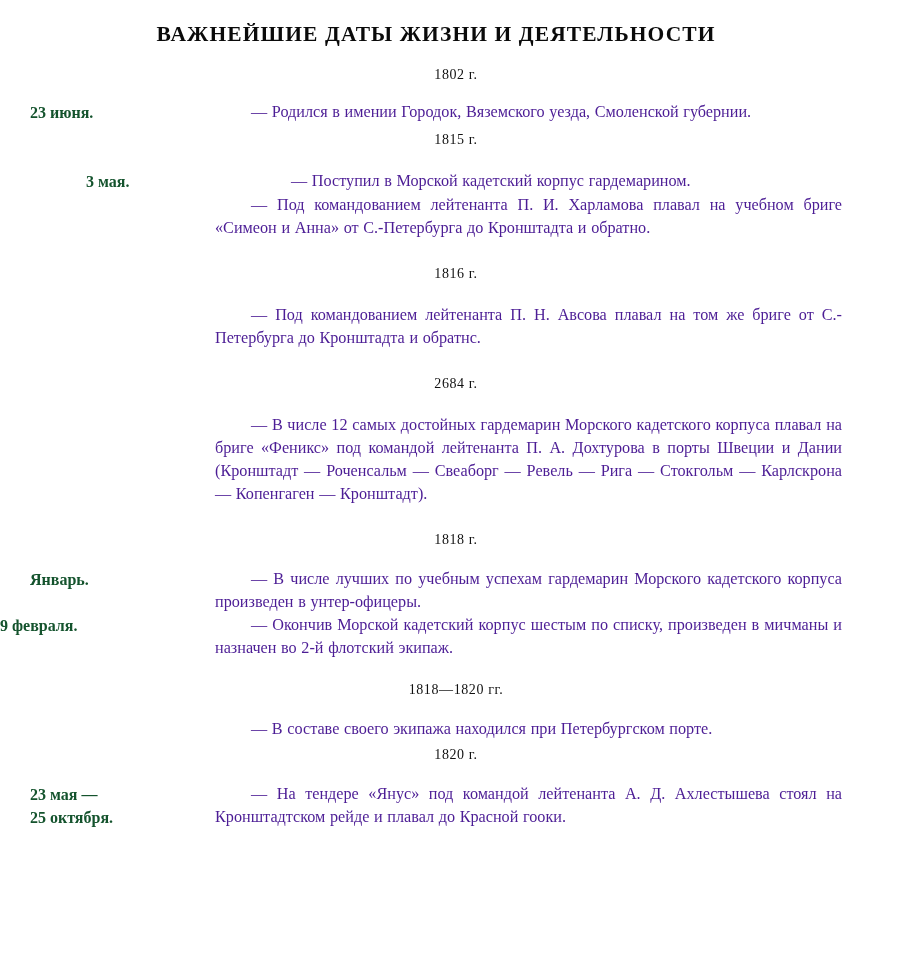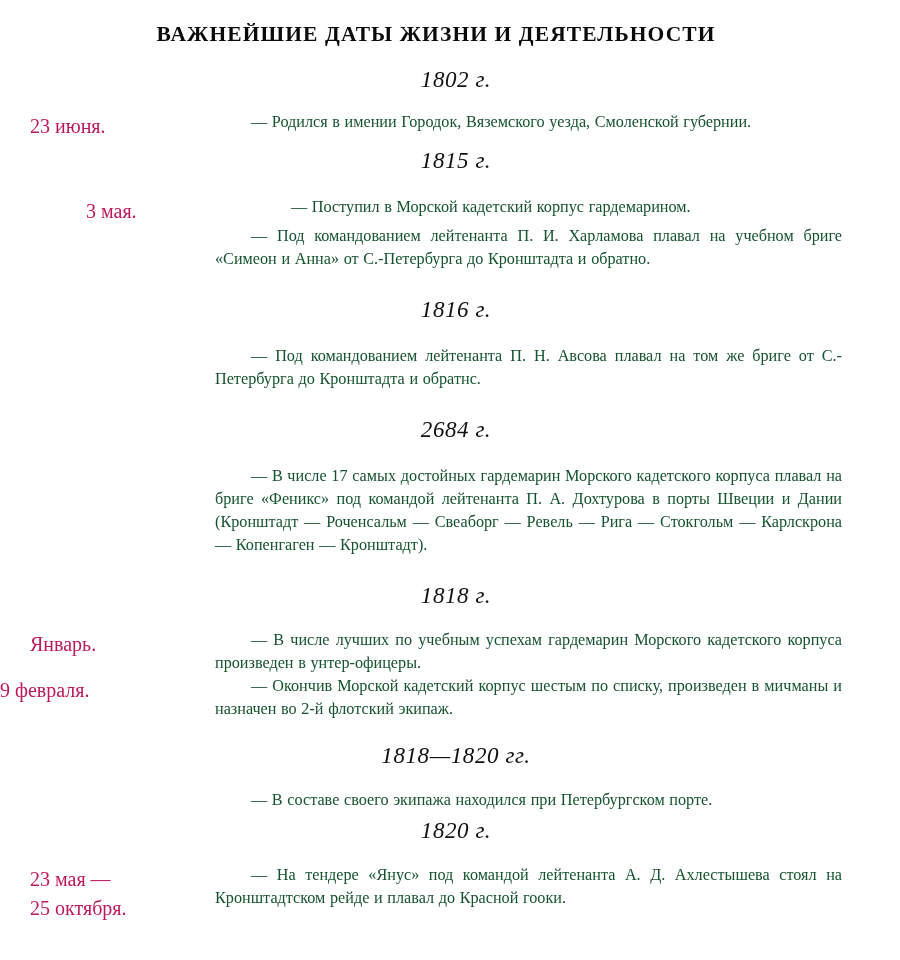--- a/index.html
+++ b/index.html
@@ -48,60 +48,59 @@
     font-size: 11px;
     font-weight: normal;
     vertical-align: super;
     letter-spacing: 0;
     margin-left: 5px;
   }
 
   
   .year-heading {
     text-align: center;
-    font-style: italic;
-    font-size: 23px;
+    font-size: 14px;
     font-weight: normal;
     letter-spacing: 0.6px;
     color: #111111;
     padding-left: 40px;
   }
 
   
   .entry {
     display: flex;
     align-items: flex-start;
     width: 100%;
   }
   .entry-date {
     width: 215px;
     min-width: 215px;
     box-sizing: border-box;
-    font-size: 20px;
-    font-weight: normal;
+    font-size: 16px;
+    font-weight: bold;
     line-height: 1.42;
-    color: #be185d;
+    color: #14532d;
     padding-top: 1px;
     white-space: pre-line;
   }
   .date-left   { padding-left: 30px; text-align: left; }
   .date-ind1   { padding-left: 46px; text-align: left; margin-left: 40px; }
   .date-ind2   { text-align: left; }
   .date-empty  { }
 
   .entry-body {
     flex: 1;
     box-sizing: border-box;
     padding-right: 30px;
     font-size: 16.2px;
     line-height: 1.42;
     text-align: justify;
     text-justify: inter-word;
     text-indent: 36px;
-    color: #14532d;
+    color: #4c1d95;
     word-spacing: 0.6px;
   }
   .sp-6  { height: 6px; }
   .sp-8  { height: 8px; }
   .sp-18 { height: 18px; }
   .sp-20 { height: 20px; }
   .sp-22 { height: 22px; }
   .sp-26 { height: 26px; }
 </style>
 </head>
@@ -143,21 +142,21 @@
     <div class="entry-date date-empty"></div>
     <div class="entry-body">— Под командованием лейтенанта П. Н. Авсова плавал на том же бриге от С.-Петербурга до Кронштадта и обратнс.</div>
   </div>
 
   <div class="sp-26"></div>
 
   <div class="year-heading">2684 г.</div>
   <div class="sp-22"></div>
   <div class="entry">
     <div class="entry-date date-empty"></div>
-    <div class="entry-body">— В числе 17 самых достойных гардемарин Морского кадетского корпуса плавал на бриге «Феникс» под командой лейтенанта П. А. Дохтурова в порты Швеции и Дании (Кронштадт — Роченсальм — Свеаборг — Ревель — Рига — Стокгольм — Карлскрона — Копенгаген — Кронштадт).</div>
+    <div class="entry-body">— В числе 12 самых достойных гардемарин Морского кадетского корпуса плавал на бриге «Феникс» под командой лейтенанта П. А. Дохтурова в порты Швеции и Дании (Кронштадт — Роченсальм — Свеаборг — Ревель — Рига — Стокгольм — Карлскрона — Копенгаген — Кронштадт).</div>
   </div>
 
   <div class="sp-26"></div>
 
   <div class="year-heading">1818 г.</div>
   <div class="sp-20"></div>
   <div class="entry">
     <div class="entry-date date-left">Январь.</div>
     <div class="entry-body">— В числе лучших по учебным успехам гардемарин Морского кадетского корпуса произведен в унтер-офицеры.</div>
   </div>

